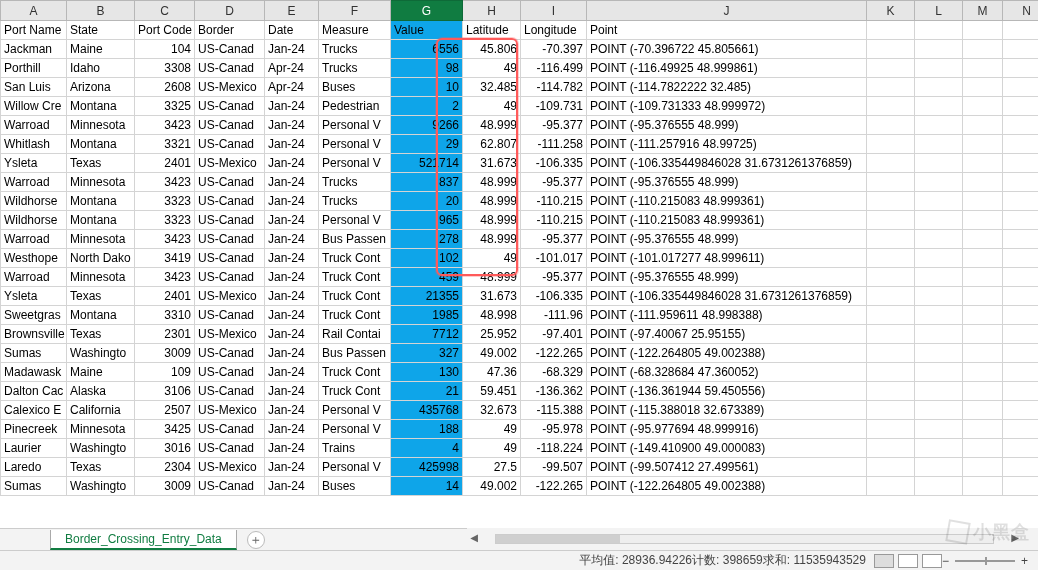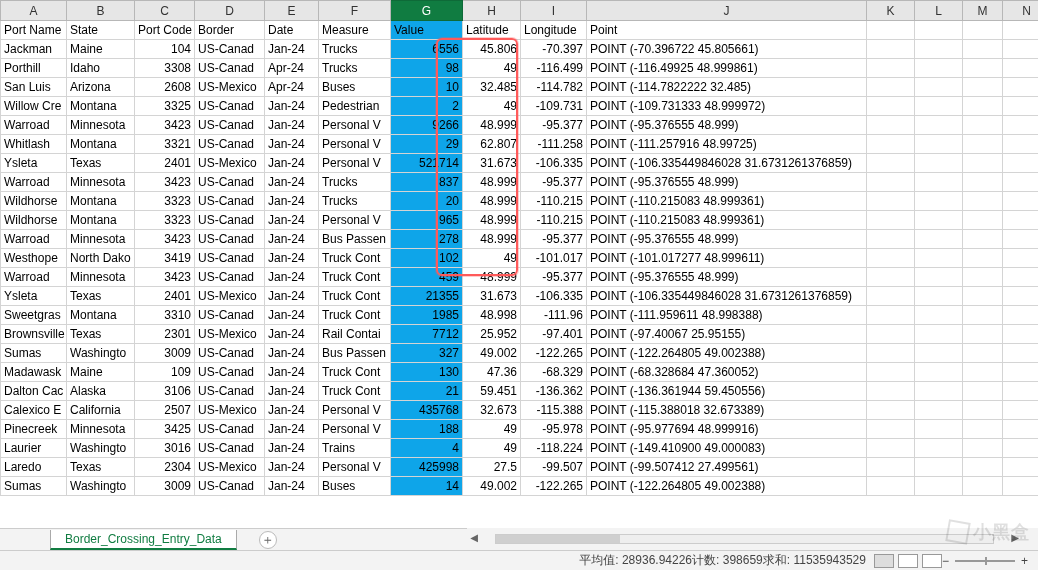--- a/index.html
+++ b/index.html
@@ -74,21 +74,21 @@
     padding-left: 50px;
     font-size: 12px;
   }
   .tabbar .tab {
     background: #fff;
     border: 1px solid #aaa;
     border-top: none;
     border-bottom: 2px solid #107c41;
     padding: 2px 14px;
     color: #107c41;
-    margin-right: 16px;
+    margin-right: 4px;
   }
   .tabbar .add {
     width: 18px; height: 18px;
     border: 1px solid #bbb;
     border-radius: 50%;
     display: flex; align-items: center; justify-content: center;
     color: #666;
     font-size: 13px;
     margin-left: 6px;
     background: #fff;

